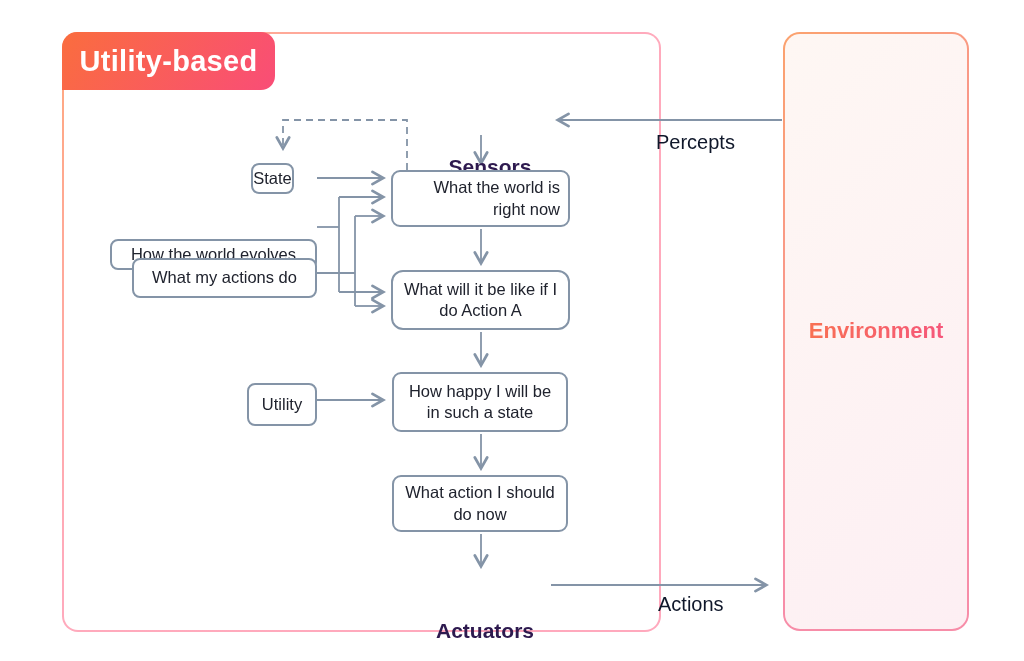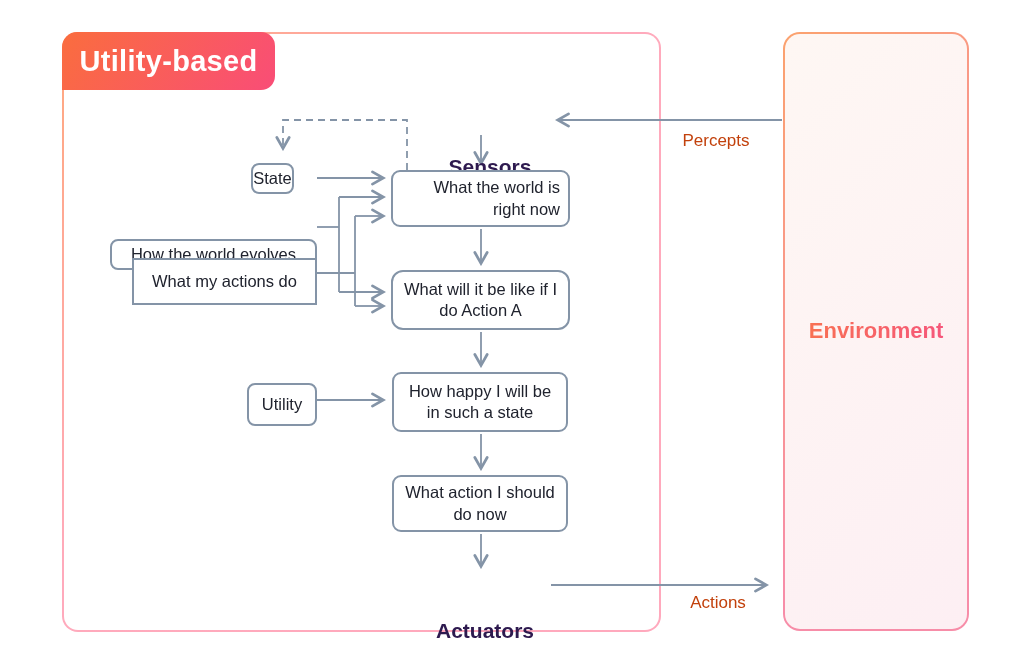--- a/index.html
+++ b/index.html
@@ -39,37 +39,37 @@
 
   
   .node{
     position:absolute;box-sizing:border-box;
     border:2px solid #8494a7;border-radius:9px;background:#ffffff;
     display:flex;align-items:center;justify-content:center;text-align:center;
     font-size:16.5px;line-height:1.3;color:#20232e;padding:2px 8px;
   }
   .n-state{left:251px;top:163px;width:43px;height:31px;border-radius:8px;}
   .n-evolves{left:110px;top:211px;width:207px;height:31px;border-radius:8px;margin-top:28px;}
-  .n-actions-do{left:132px;top:258px;width:185px;height:47px;border-radius:0;}
+  .n-actions-do{left:132px;top:258px;width:185px;height:40px;border-radius:8px;}
   .n-world-now{left:391px;top:170px;width:179px;height:57px;text-align:right;}
   .n-will-be{left:391px;top:270px;width:179px;height:60px;border-radius:12px;}
   .n-utility{left:247px;top:383px;width:70px;height:43px;border-radius:8px;}
   .n-happy{left:392px;top:372px;width:176px;height:60px;}
   .n-action-now{left:392px;top:475px;width:176px;height:57px;}
 
   
   .io-label{
     position:absolute;text-align:center;font-size:21px;font-weight:700;color:#2e1a4f;margin-top:48px;
   }
   .l-sensors{left:400px;top:107px;width:180px;}
   .l-actuators{left:395px;top:571px;width:180px;}
 
   
   .edge-label{
-    position:absolute;text-align:center;font-size:17px;color:#c2410c;
+    position:absolute;text-align:left;font-size:20px;color:#0f172a;
   }
   .l-percepts{left:656px;top:131px;width:120px;}
   .l-actions{left:658px;top:593px;width:120px;}
 
   .wires{position:absolute;left:0;top:0;pointer-events:none;}
 </style>
 </head>
 <body>
 
 <div class="canvas">

